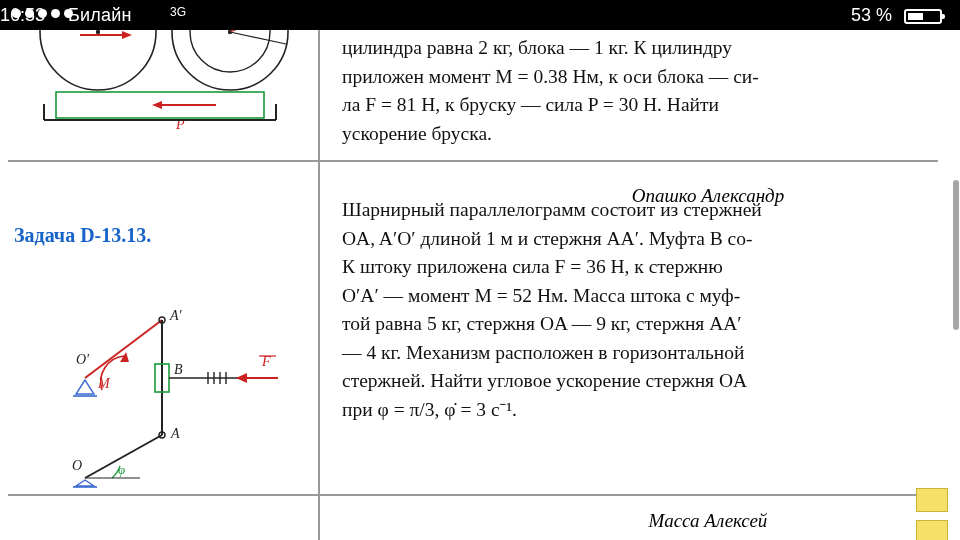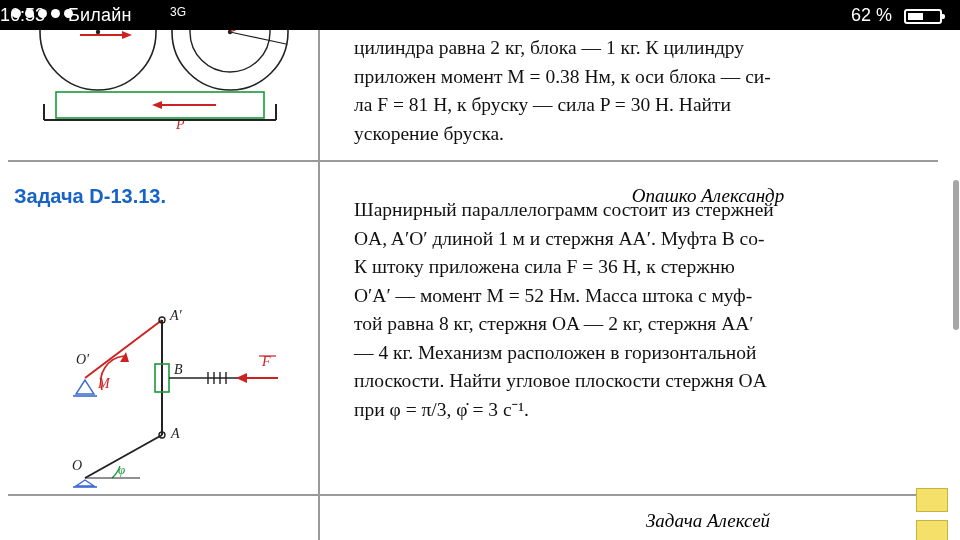--- a/index.html
+++ b/index.html
@@ -104,37 +104,37 @@
     width: 2px;
     background: #9a9a9a;
   }
 
   
   .prob-head {
     position: absolute;
     color: #1763c7;
     font-weight: bold;
     font-size: 20px;
-    font-family: Liberation Sans, sans-serif;
+    font-family: Liberation Serif, serif;
+    margin-top: 39px;
   }
   .author {
     position: absolute;
     font-style: italic;
     font-size: 19px;
     color: #000000;
     text-align: center;
   }
   .text-col {
     position: absolute;
     font-size: 19.5px;
     line-height: 28.5px;
     color: #111111;
     text-align: justify;
     text-justify: inter-word;
-    margin-left: 12px;
   }
 
   
   .figwrap { position: absolute; }
 
   
   #scrollbar-track {
     position: absolute;
     right: 0; top: 30px;
     width: 8px; height: 510px;
@@ -161,21 +161,21 @@
   <div id="signal-dots">
     <i></i>
       <i></i>
       <i></i>
       <i></i>
       <i></i>
   </div>
   <div id="carrier-name">Билайн</div>
   <div id="network-type">3G</div>
   <div id="clock">16:53</div>
-  <div id="battery-percent">62 %</div>
+  <div id="battery-percent">53 %</div>
   <div id="battery-icon">
     <div id="battery-fill"></div>
   </div>
 </div>
 
 <div id="page">
 
   <div class="vrule" style="left:318px; top:0px; height:130px;"></div>
 
   <div class="figwrap" style="left:8px; top:-38px; width:300px; height:170px;">
@@ -221,23 +221,23 @@
     <span>D-13.13.</span>
   </div>
 
   <div class="author" style="left:540px; top:155px; width:336px;">Опашко Александр</div>
 
   <div class="text-col" style="left:342px; top:166px; width:534px;">
     <div>Шарнирный параллелограмм состоит из стержней</div>
     <div>OA, A′O′ длиной 1 м и стержня AA′. Муфта B со-</div>
     <div>К штоку приложена сила F = 36 Н, к стержню</div>
     <div>O′A′ — момент M = 52 Нм. Масса штока с муф-</div>
-    <div>той равна 8 кг, стержня OA — 2 кг, стержня AA′</div>
+    <div>той равна 5 кг, стержня OA — 9 кг, стержня AA′</div>
     <div>— 4 кг. Механизм расположен в горизонтальной</div>
-    <div>плоскости. Найти угловое плоскости стержня OA</div>
+    <div>стержней. Найти угловое ускорение стержня OA</div>
     <div>при φ = π/3, φ̇ = 3 с⁻¹.</div>
   </div>
 
   <div class="figwrap" style="left:40px; top:250px; width:270px; height:210px;">
     <svg width="270" height="210" viewBox="0 0 270 210">
 
       <line x1="45" y1="98" x2="122" y2="40" stroke="#cc2222" stroke-width="2"></line>
       <circle cx="122" cy="40" r="3" fill="none" stroke="#222" stroke-width="1.4"></circle>
       <text x="130" y="40" font-family="Liberation Serif, serif" font-size="14" font-style="italic" fill="#222">A′</text>
       <text x="36" y="84" font-family="Liberation Serif, serif" font-size="14" font-style="italic" fill="#222">O′</text>
@@ -277,21 +277,21 @@
       <text x="78" y="194" font-family="Liberation Serif, serif" font-size="13" font-style="italic" fill="#1a9a3a">φ</text>
       <line x1="45" y1="198" x2="100" y2="198" stroke="#222" stroke-width="1"></line>
     </svg>
   </div>
 
   <div class="hrule" style="top:464px;"></div>
 
   <div class="vrule" style="left:318px; top:466px; height:44px;"></div>
 
 
-  <div class="author" style="left:540px; top:480px; width:336px;">Задача Алексей</div>
+  <div class="author" style="left:540px; top:480px; width:336px;">Масса Алексей</div>
 
   <div class="yellowbox" style="left:916px; top:458px; width:30px; height:22px;"></div>
   <div class="yellowbox" style="left:916px; top:490px; width:30px; height:20px;"></div>
 
   <div id="scrollbar-track">
     <div id="scrollbar-thumb"></div>
   </div>
 </div>
 
 </body></html>

